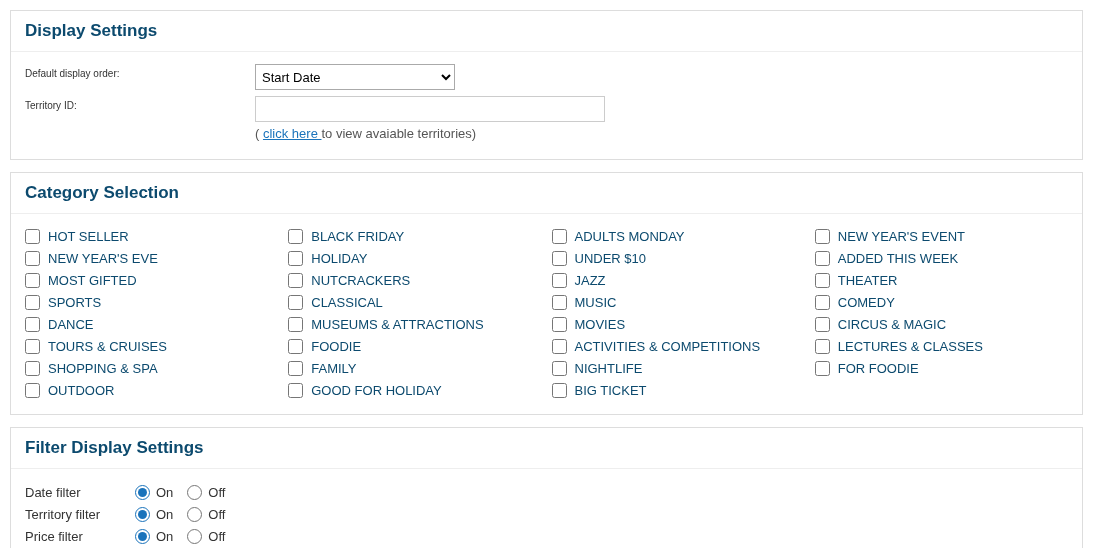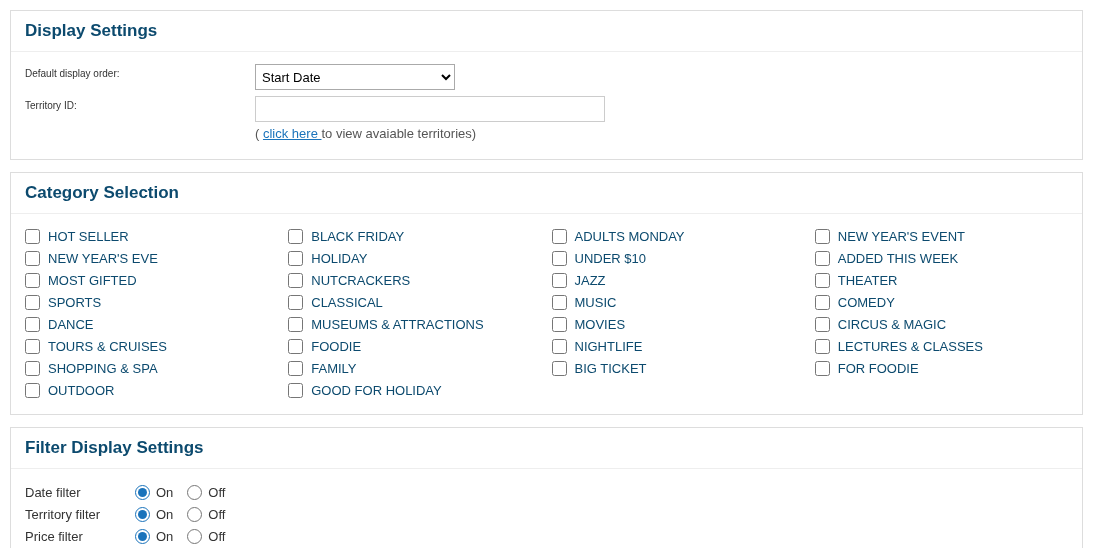--- a/index.html
+++ b/index.html
@@ -238,20 +238,24 @@
           </div>
           <div class="cat-item">
             <input type="checkbox" id="cat_2_3" style="">
             <label for="cat_2_3">MUSIC</label>
           </div>
           <div class="cat-item">
             <input type="checkbox" id="cat_2_4" style="">
             <label for="cat_2_4">MOVIES</label>
           </div>
           <div class="cat-item">
+            <input type="checkbox" id="cat_2_5" style="">
+            <label for="cat_2_5">ACTIVITIES &amp; COMPETITIONS</label>
+          </div>
+          <div class="cat-item">
             <input type="checkbox" id="cat_2_6" style="">
             <label for="cat_2_6">NIGHTLIFE</label>
           </div>
           <div class="cat-item">
             <input type="checkbox" id="cat_2_7" style="">
             <label for="cat_2_7">BIG TICKET</label>
           </div>
         </div>
         <div class="cat-col">
           <div class="cat-item">

